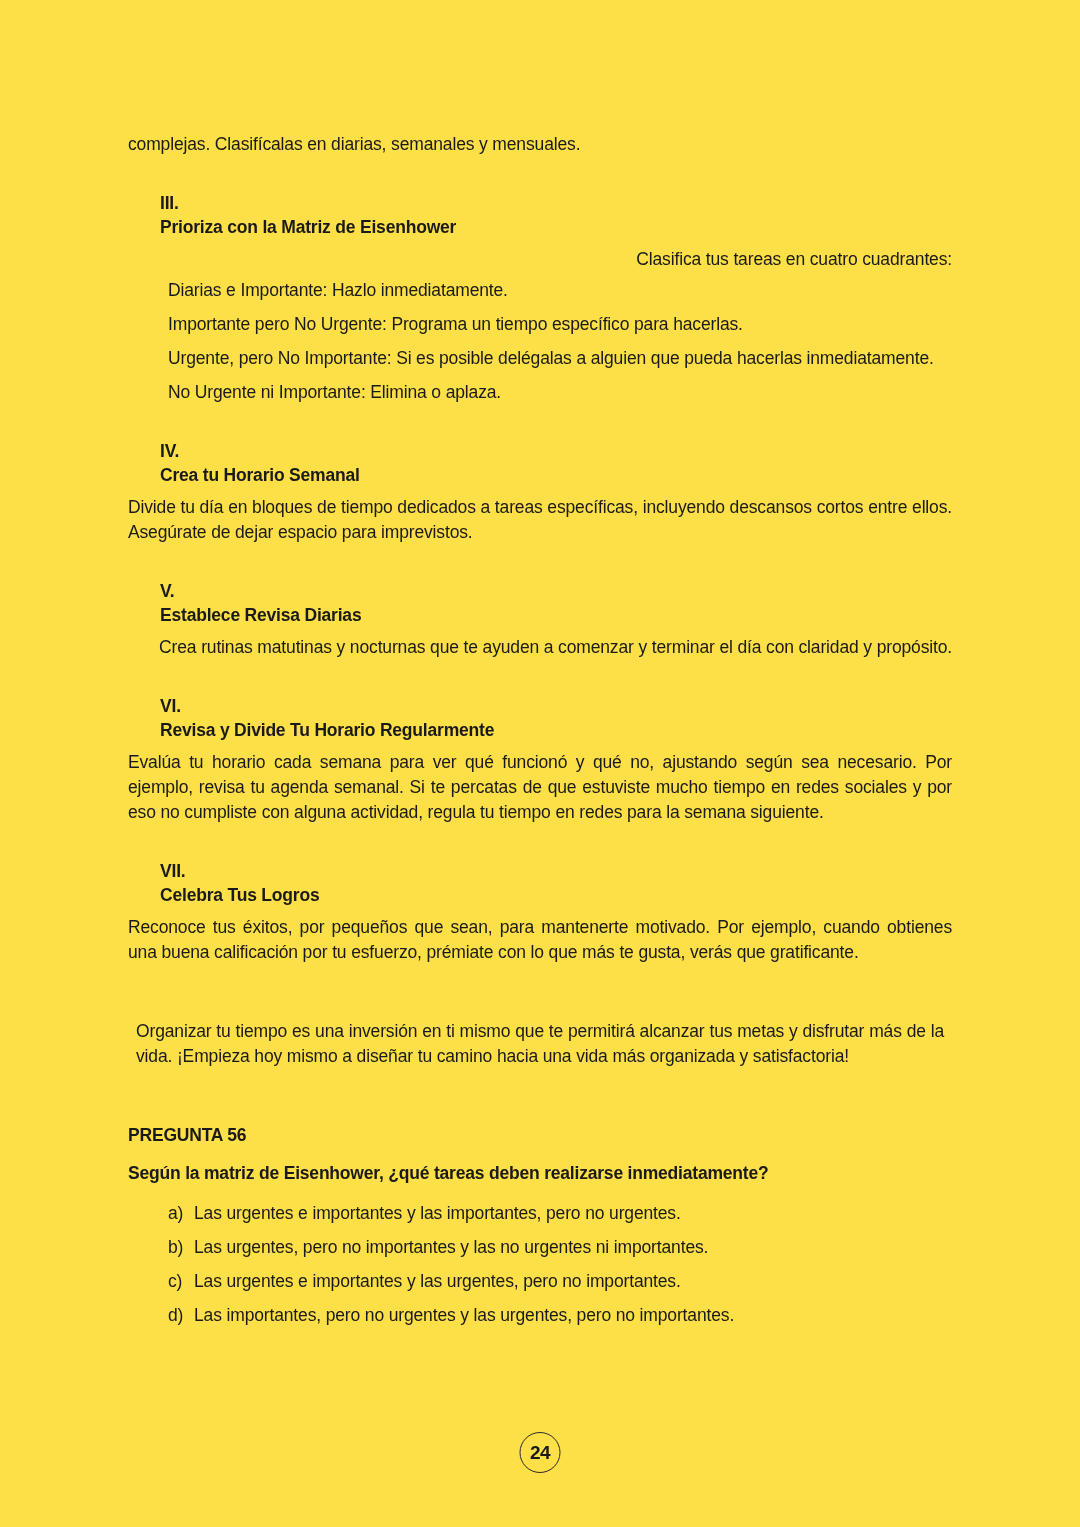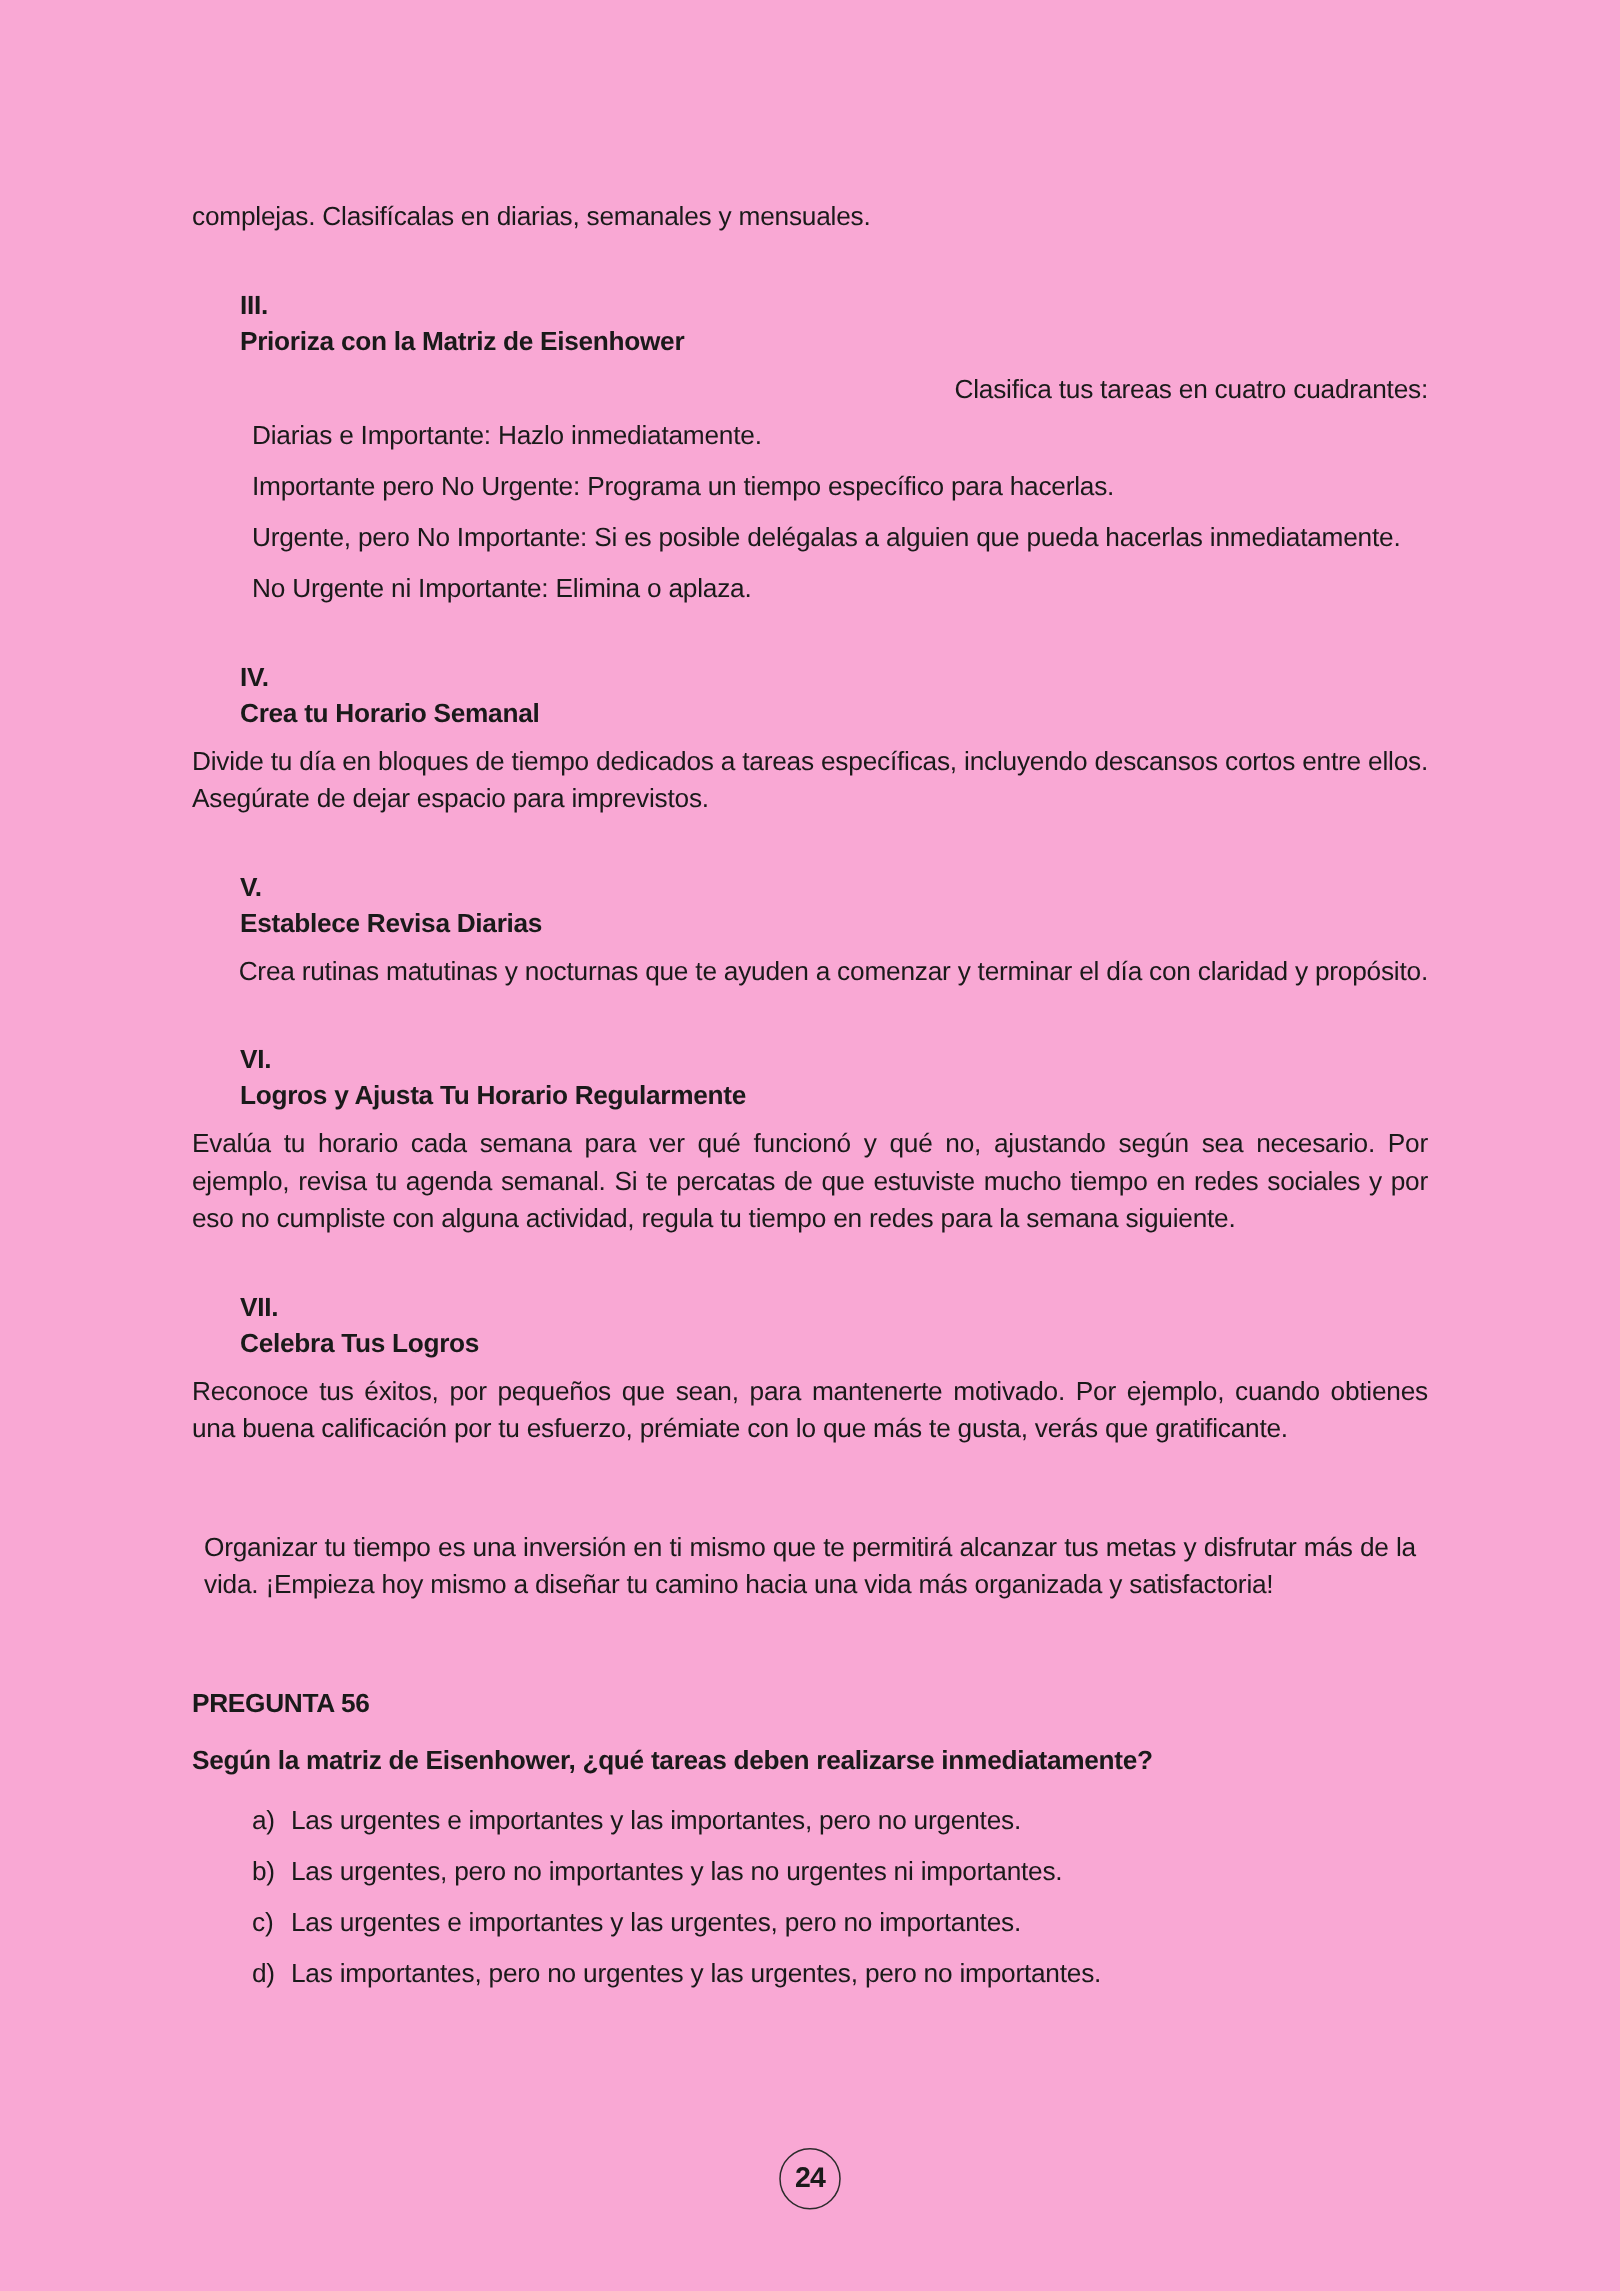--- a/index.html
+++ b/index.html
@@ -13,21 +13,21 @@
     height: 1527px;
     position: relative;
     font-family: "Liberation Sans", sans-serif;
     color: #1a1a1a;
     overflow: hidden;
   }
 
   .page {
     position: absolute;
     inset: 0;
-    background: #f9a8d4;
+    background: #fde047;
   }
 
   
   .column {
     position: absolute;
     left: 128px;
     top: 132px;
     width: 824px;
   }
 
@@ -200,21 +200,21 @@
         <span class="title">Establece Revisa Diarias</span>
       </h2>
       <p class="sec-body flush">Crea rutinas matutinas y nocturnas que te ayuden a comenzar y terminar el día con claridad y propósito.</p>
     </div>
 
     <div class="spacer-lg"></div>
 
     <div>
       <h2 class="sec-head">
         <span class="num">VI.</span>
-        <span class="title">Logros y Ajusta Tu Horario Regularmente</span>
+        <span class="title">Revisa y Divide Tu Horario Regularmente</span>
       </h2>
       <p class="sec-body">Evalúa tu horario cada semana para ver qué funcionó y qué no, ajustando según sea necesario. Por ejemplo, revisa tu agenda semanal. Si te percatas de que estuviste mucho tiempo en redes sociales y por eso no cumpliste con alguna actividad, regula tu tiempo en redes para la semana siguiente.</p>
     </div>
 
     <div class="spacer-lg"></div>
 
     <div>
       <h2 class="sec-head">
         <span class="num wide">VII.</span>
         <span class="title">Celebra Tus Logros</span>

